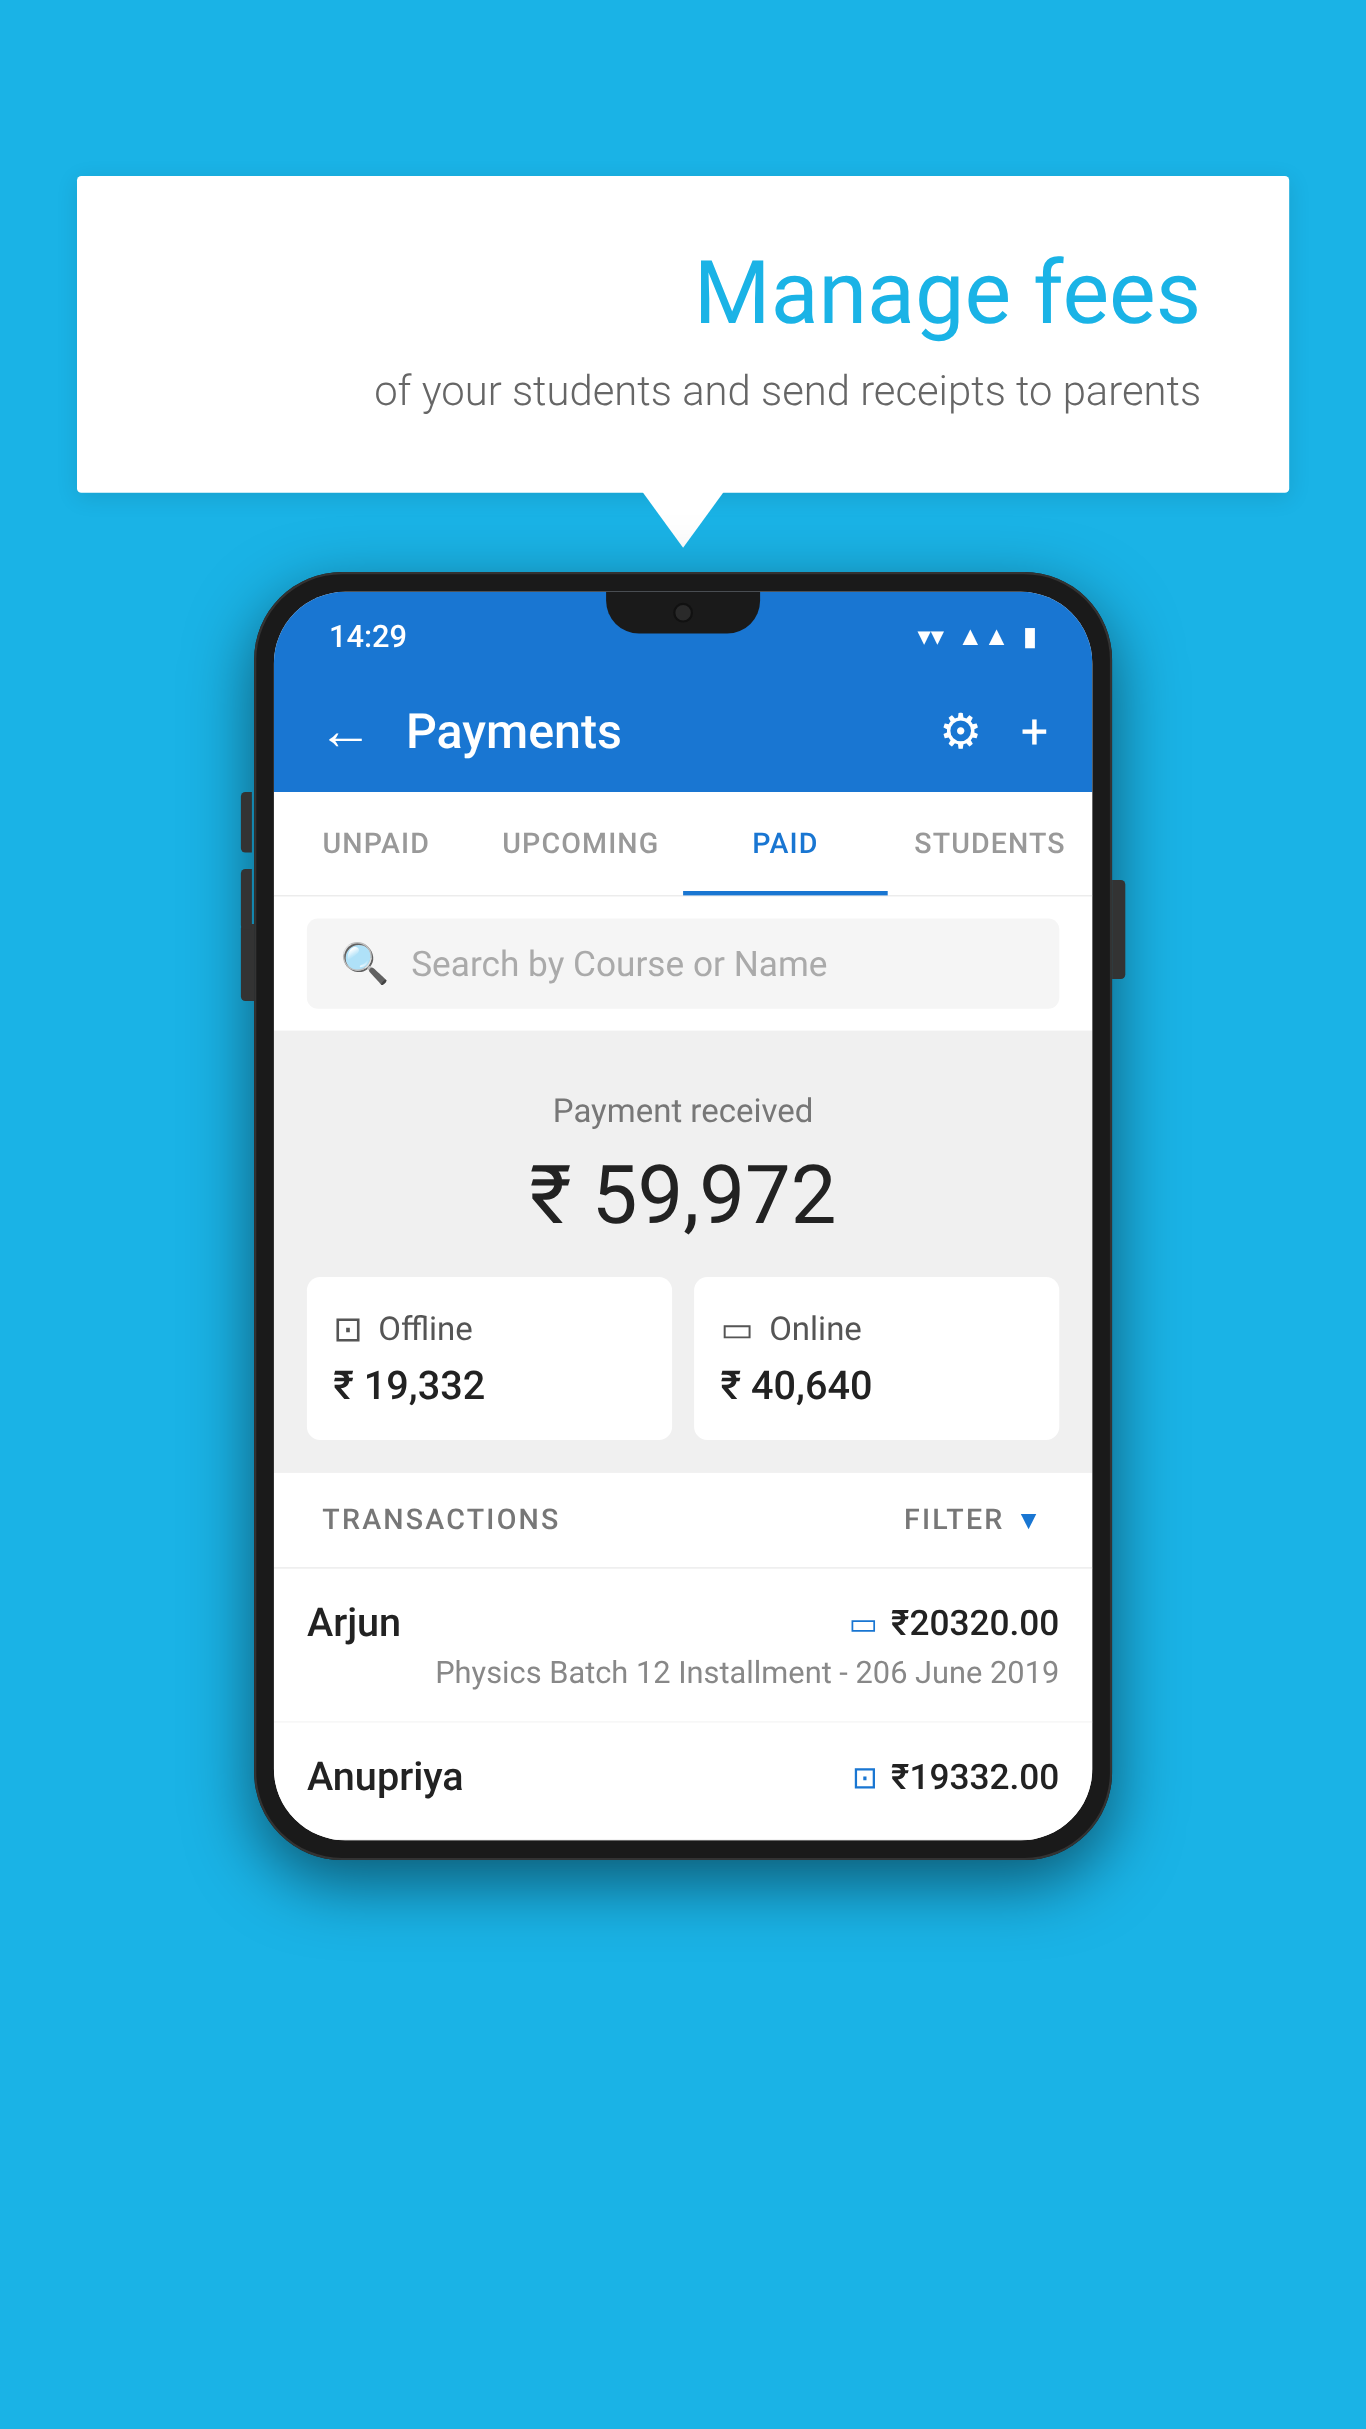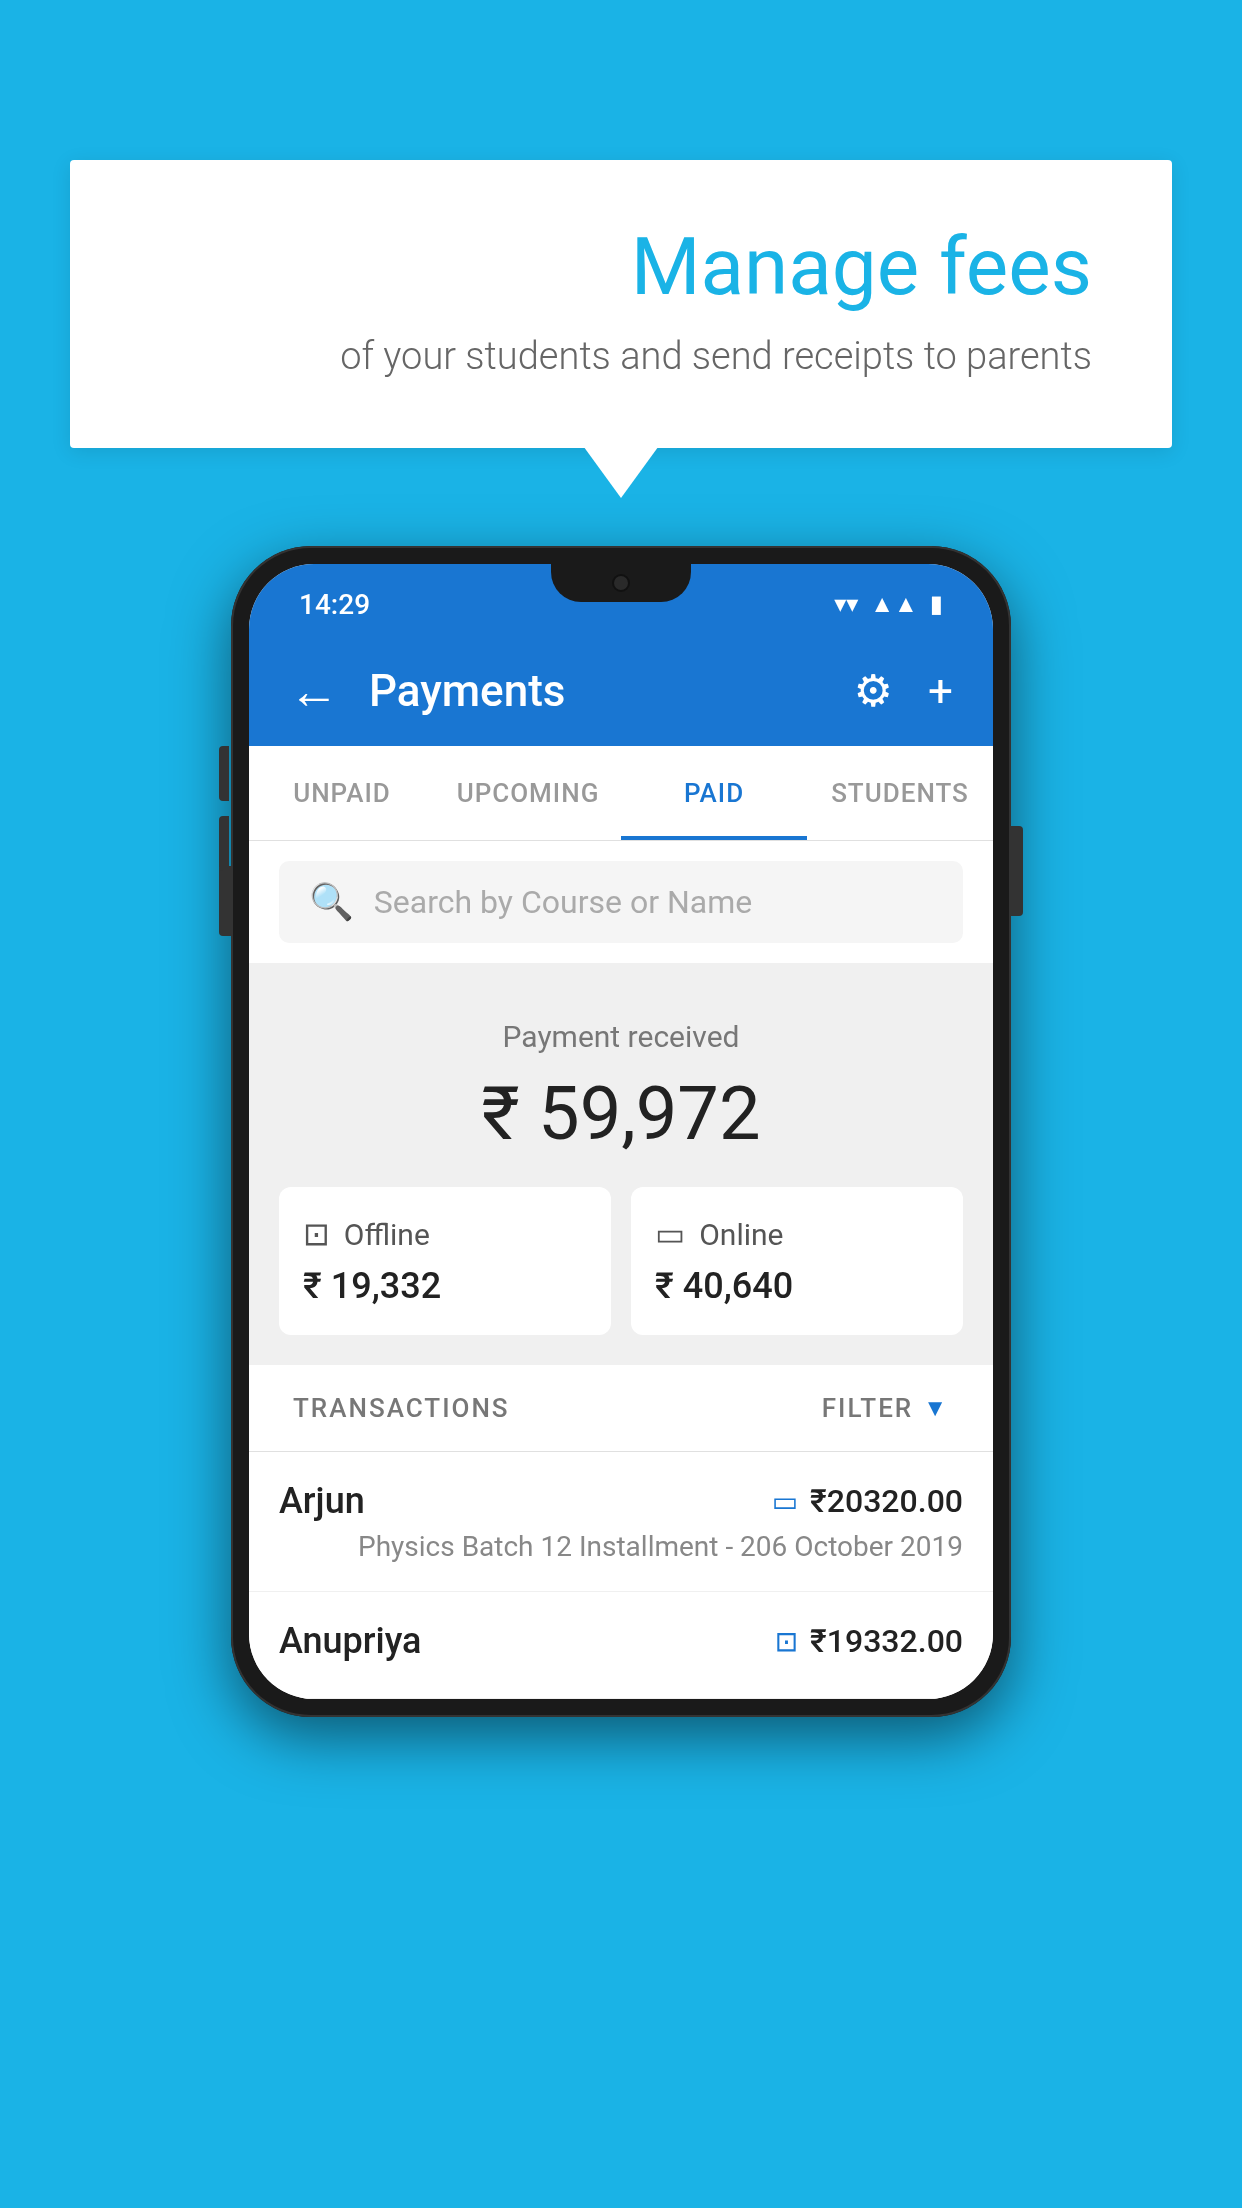--- a/index.html
+++ b/index.html
@@ -56,21 +56,21 @@
 
     .bubble-subtitle {
       font-size: 38px;
       color: #666;
       font-weight: 300;
     }
 
     
     .phone-container {
       position: absolute;
-      top: 546px;
+      top: 520px;
       left: 50%;
       transform: translateX(-50%);
       width: 780px;
     }
 
     .phone-outer {
       background: #1a1a1a;
       border-radius: 80px;
       padding: 18px;
       box-shadow: 0 20px 60px rgba(0,0,0,0.5), inset 0 0 0 2px #333;
@@ -508,21 +508,21 @@
       <div class="transaction-row">
         <div class="transaction-top">
           <span class="transaction-name">Arjun</span>
           <div class="transaction-amount-wrap">
             <span class="transaction-icon">▭</span>
             <span class="transaction-amount">₹20320.00</span>
           </div>
         </div>
         <div class="transaction-bottom">
           <span class="transaction-course">Physics Batch 12 Installment - 2</span>
-          <span class="transaction-date">06 October 2019</span>
+          <span class="transaction-date">06 June 2019</span>
         </div>
       </div>
 
       <div class="transaction-row">
         <div class="transaction-top">
           <span class="transaction-name">Anupriya</span>
           <div class="transaction-amount-wrap">
             <span class="transaction-icon">⊡</span>
             <span class="transaction-amount">₹19332.00</span>
           </div>

